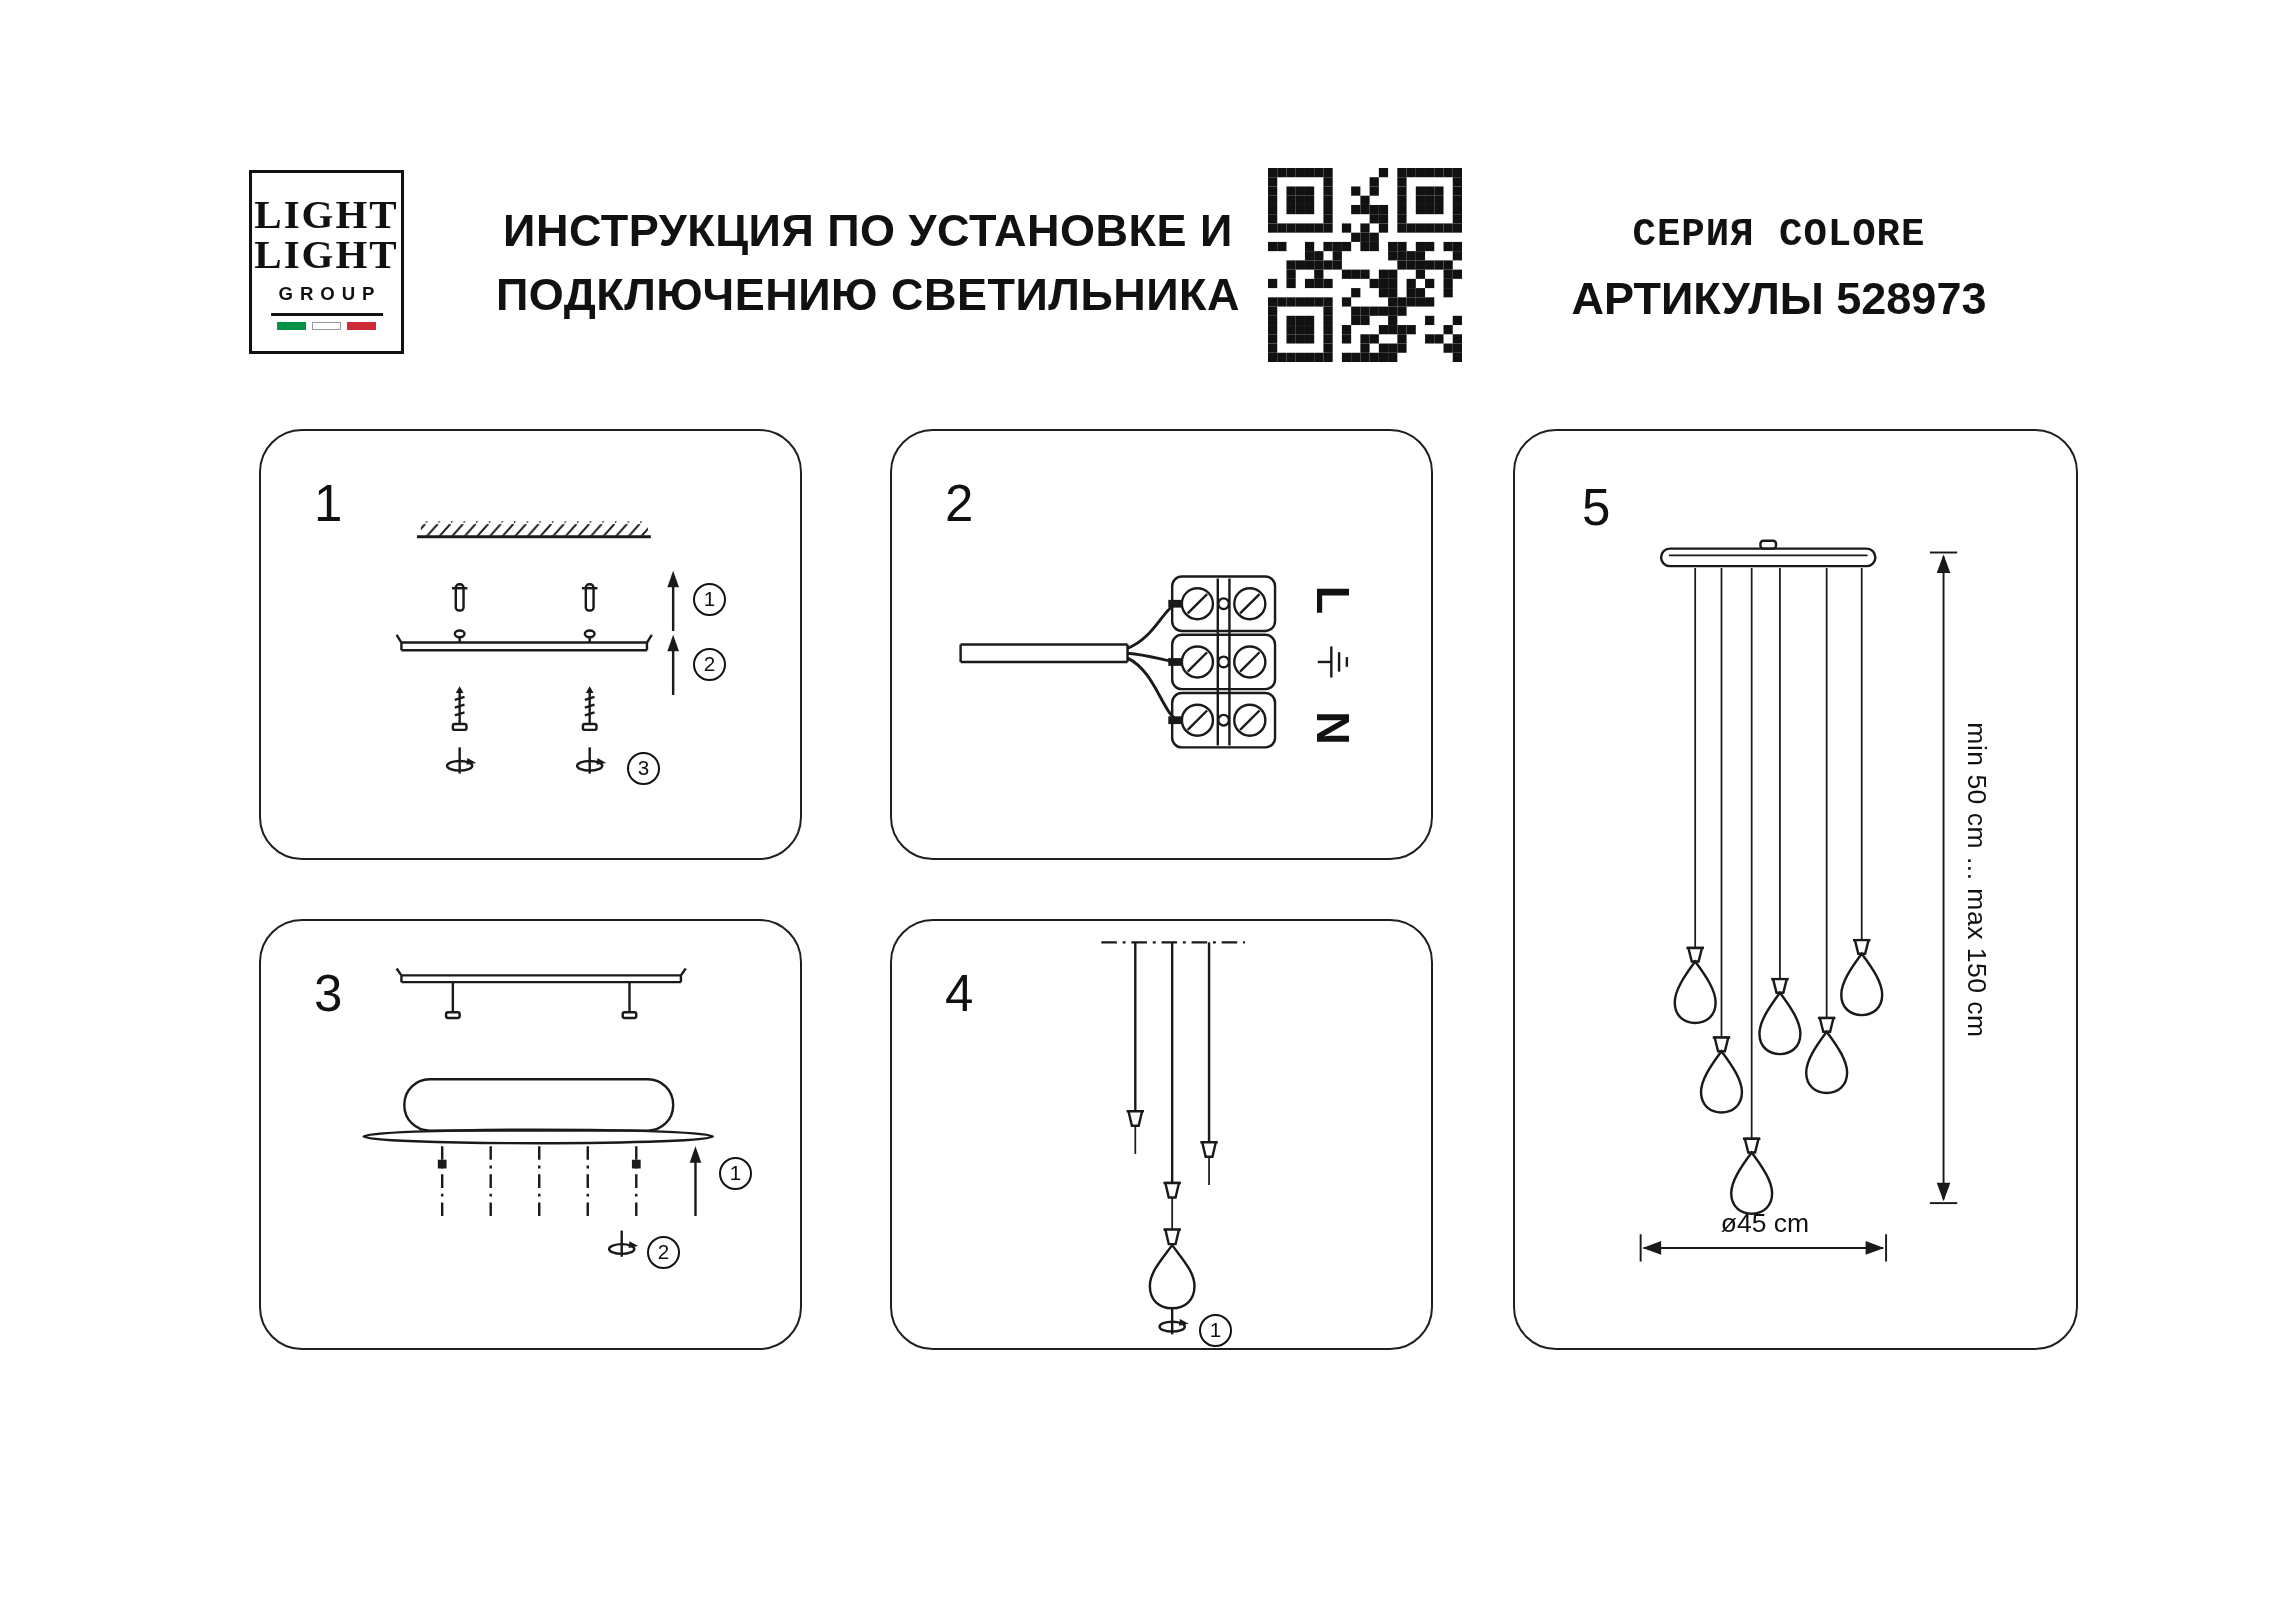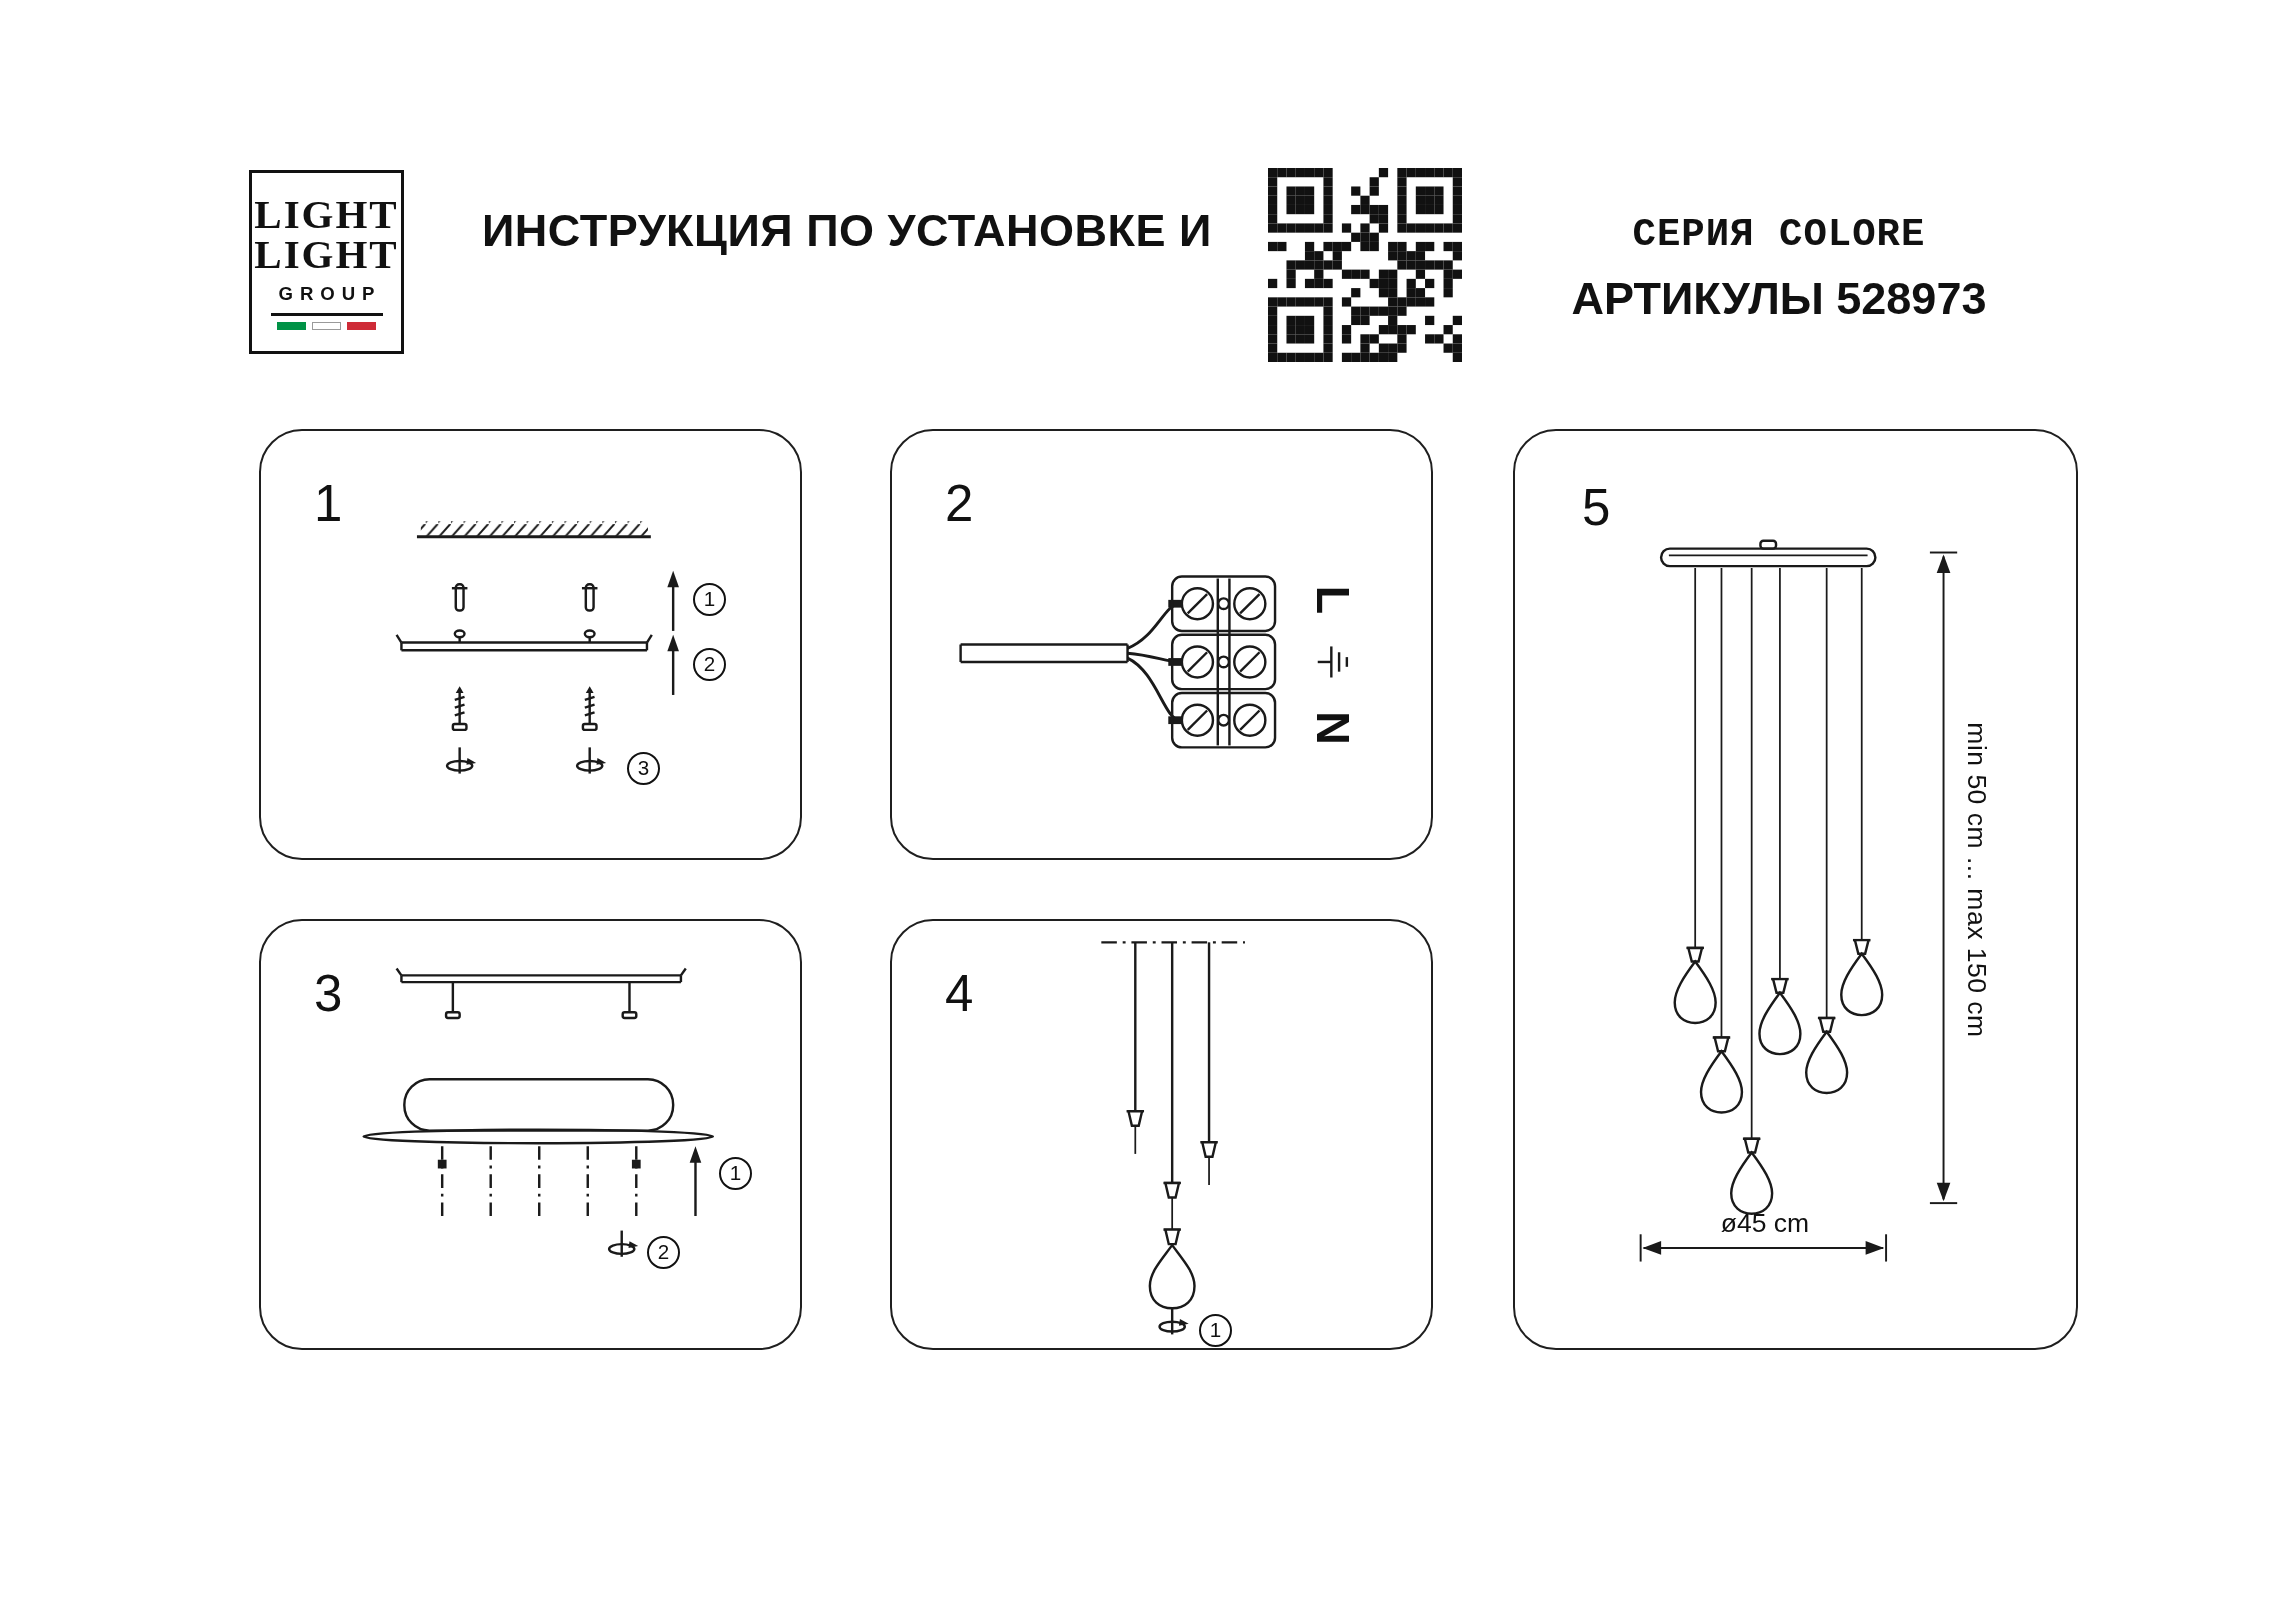--- a/index.html
+++ b/index.html
@@ -8,21 +8,21 @@
 
   
   .logo-box{position:absolute;left:249px;top:170px;width:155px;height:184px;border:3.9px solid #111;
             box-sizing:border-box;display:flex;flex-direction:column;align-items:center;justify-content:center;}
   .logo-word{font-family:"Liberation Serif",serif;font-weight:bold;font-size:41px;line-height:0.98;letter-spacing:2px;}
   .logo-group{font-size:18.6px;font-weight:bold;letter-spacing:6.9px;margin-top:9px;padding-left:6.9px;}
   .logo-rule{width:112px;height:2.9px;background:#111;margin-top:7.8px;}
   .logo-flag{display:flex;gap:5.9px;margin-top:5.9px;}
   .flag-seg{width:29px;height:8.8px;box-sizing:border-box;}
 
-  .title{position:absolute;left:482px;top:199px;width:814px;
+  .title{position:absolute;left:461px;top:199px;width:814px;text-align:center;
          font-weight:bold;font-size:45px;line-height:1.42;letter-spacing:0.5px;}
 
   .qr{position:absolute;left:1268px;top:168px;width:194px;height:194px;}
   .qr svg{width:100%;height:100%;display:block;fill:#111;}
 
   .series{position:absolute;left:1524px;top:213px;width:510px;text-align:center;}
   .series-name{font-size:39px;font-weight:bold;letter-spacing:1px;font-family:Liberation Mono, monospace;}
   .series-art{font-size:45px;font-weight:bold;margin-top:15.7px;}
 
   .site{position:absolute;left:1524px;top:1419px;width:510px;text-align:center;font-size:41px;font-weight:bold;}
@@ -58,20 +58,21 @@
     <div class="logo-rule"></div>
     <div class="logo-flag">
       <span class="flag-seg" style="background:#009246"></span>
       <span class="flag-seg" style="background:#fff;border:1.5px solid #9a9a9a"></span>
       <span class="flag-seg" style="background:#ce2b37"></span>
     </div>
   </div>
 
   <div class="title">
     <div>ИНСТРУКЦИЯ ПО УСТАНОВКЕ И</div>
+    <div>ПОДКЛЮЧЕНИЮ СВЕТИЛЬНИКА</div>
   </div>
 
   <div class="qr">
     <svg viewBox="0 0 189 189" xmlns="http://www.w3.org/2000/svg">
         <rect x="0" y="0" width="9" height="9"></rect>
         <rect x="9" y="0" width="9" height="9"></rect>
         <rect x="18" y="0" width="9" height="9"></rect>
         <rect x="27" y="0" width="9" height="9"></rect>
         <rect x="36" y="0" width="9" height="9"></rect>
         <rect x="45" y="0" width="9" height="9"></rect>

